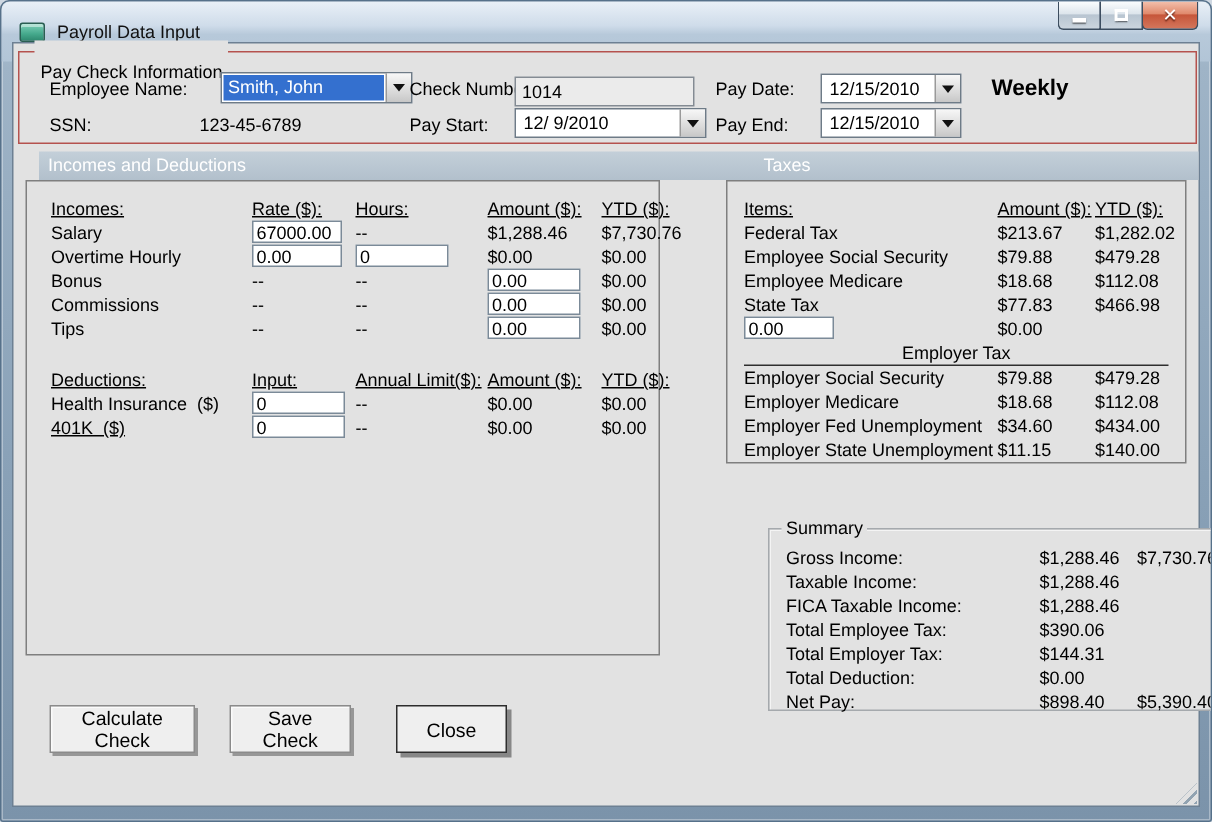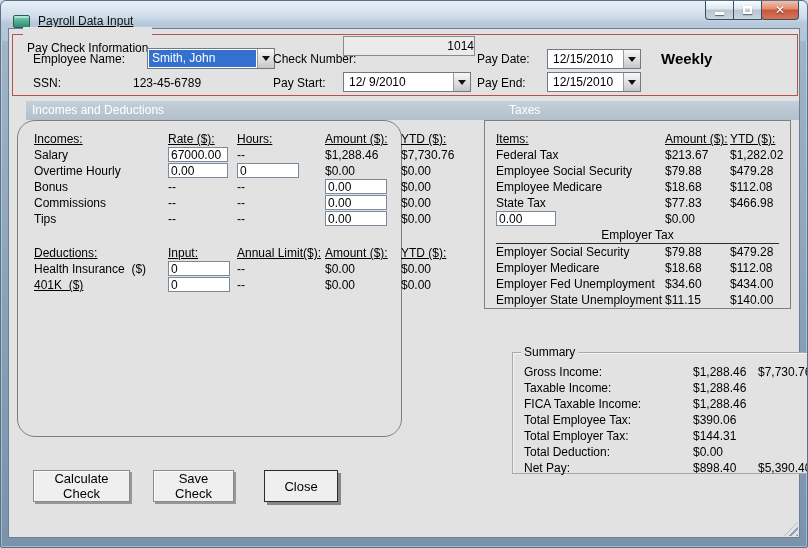--- a/index.html
+++ b/index.html
@@ -3,21 +3,21 @@
 <meta charset="utf-8">
 <style>
   html,body{margin:0;padding:0;background:#cfd8e2;}
   *{box-sizing:border-box;font-family:"Liberation Sans","DejaVu Sans",sans-serif;}
   .window{position:relative;width:808px;height:548px;
     background:linear-gradient(180deg,#b9cad9 0%,#9fb4c7 8%,#8aa2b8 55%,#7b93aa 100%);
     border:1px solid #56718a;border-radius:6px 6px 2px 2px;overflow:hidden;
     box-shadow:inset 0 0 0 1px rgba(255,255,255,.35);}
   .titlebar{position:absolute;top:0;left:0;right:0;height:40px;
     background:linear-gradient(180deg,#e9f0f7 0%,#cfdceA 40%,#b7c9da 55%,#b2c5d7 100%);
-    border-radius:6px 6px 0 0;display:flex;align-items:center;text-decoration:underline;}
+    border-radius:6px 6px 0 0;display:flex;align-items:center;}
   .app-icon{width:17px;height:13px;margin-left:12px;
     background:linear-gradient(180deg,#7ed0b8 0%,#45a98c 60%,#2f8a70 100%);
     border:1px solid #2a5e52;border-radius:2px;box-shadow:inset 0 2px 0 rgba(255,255,255,.45);}
   .title{margin-left:8px;font-size:12px;color:#111;}
   .winbtns{position:absolute;top:0;right:8px;display:flex;}
   .winbtn{height:19px;border:1px solid #3c4d5f;border-top:none;margin-left:-1px;
     display:flex;align-items:center;justify-content:center;cursor:pointer;}
   .winbtn.min,.winbtn.max{width:29px;
     background:linear-gradient(180deg,#fbfdfe 0%,#dde5ec 45%,#b8c5d1 50%,#cbd5de 100%);}
   .winbtn.min{border-radius:0 0 0 4px;}
@@ -105,21 +105,21 @@
 
       <span class="lbl" style="left:20px;top:17px;">Employee Name:</span>
       <div class="combo" style="left:120px;top:13px;width:128px;margin-left:14px;">
         <span class="combo-val">Smith, John</span>
         <span class="dd-btn">
             <i class="tri"></i>
           </span>
       </div>
 
       <span class="lbl" style="left:260px;top:17px;">Check Number:</span>
-      <div class="field ro" style="left:330px;top:1px;width:132px;text-align:right;">1014</div>
+      <div class="field ro" style="left:330px;top:16px;width:120px;">1014</div>
 
       <span class="lbl" style="left:464px;top:17px;">Pay Date:</span>
       <div class="datedd" style="left:534px;top:14px;width:94px;">
         <span class="dval">12/15/2010</span>
         <span class="dd-btn">
             <i class="tri"></i>
           </span>
       </div>
 
       <span class="freq" style="left:648px;top:15px;">Weekly</span>
@@ -142,21 +142,21 @@
             <i class="tri"></i>
           </span>
       </div>
     </div>
 
     <div class="sec-hdr" style="top:72px;">
       <span style="left:6px;">Incomes and Deductions</span>
       <span style="left:483px;">Taxes</span>
     </div>
 
-    <div class="panel" style="left:8px;top:91px;width:385px;height:317px;border-radius:18px;">
+    <div class="panel" style="left:8px;top:91px;width:423px;height:317px;">
       <div class="grid igrid">
         <span class="u">Incomes:</span>
         <span class="u">Rate ($):</span>
         <span class="u">Hours:</span>
         <span class="u">Amount ($):</span>
         <span class="u">YTD ($):</span>
 
         <span>Salary</span>
         <span class="cellin"><input class="tin" value="67000.00" style=""></span>
         <span>--</span>

